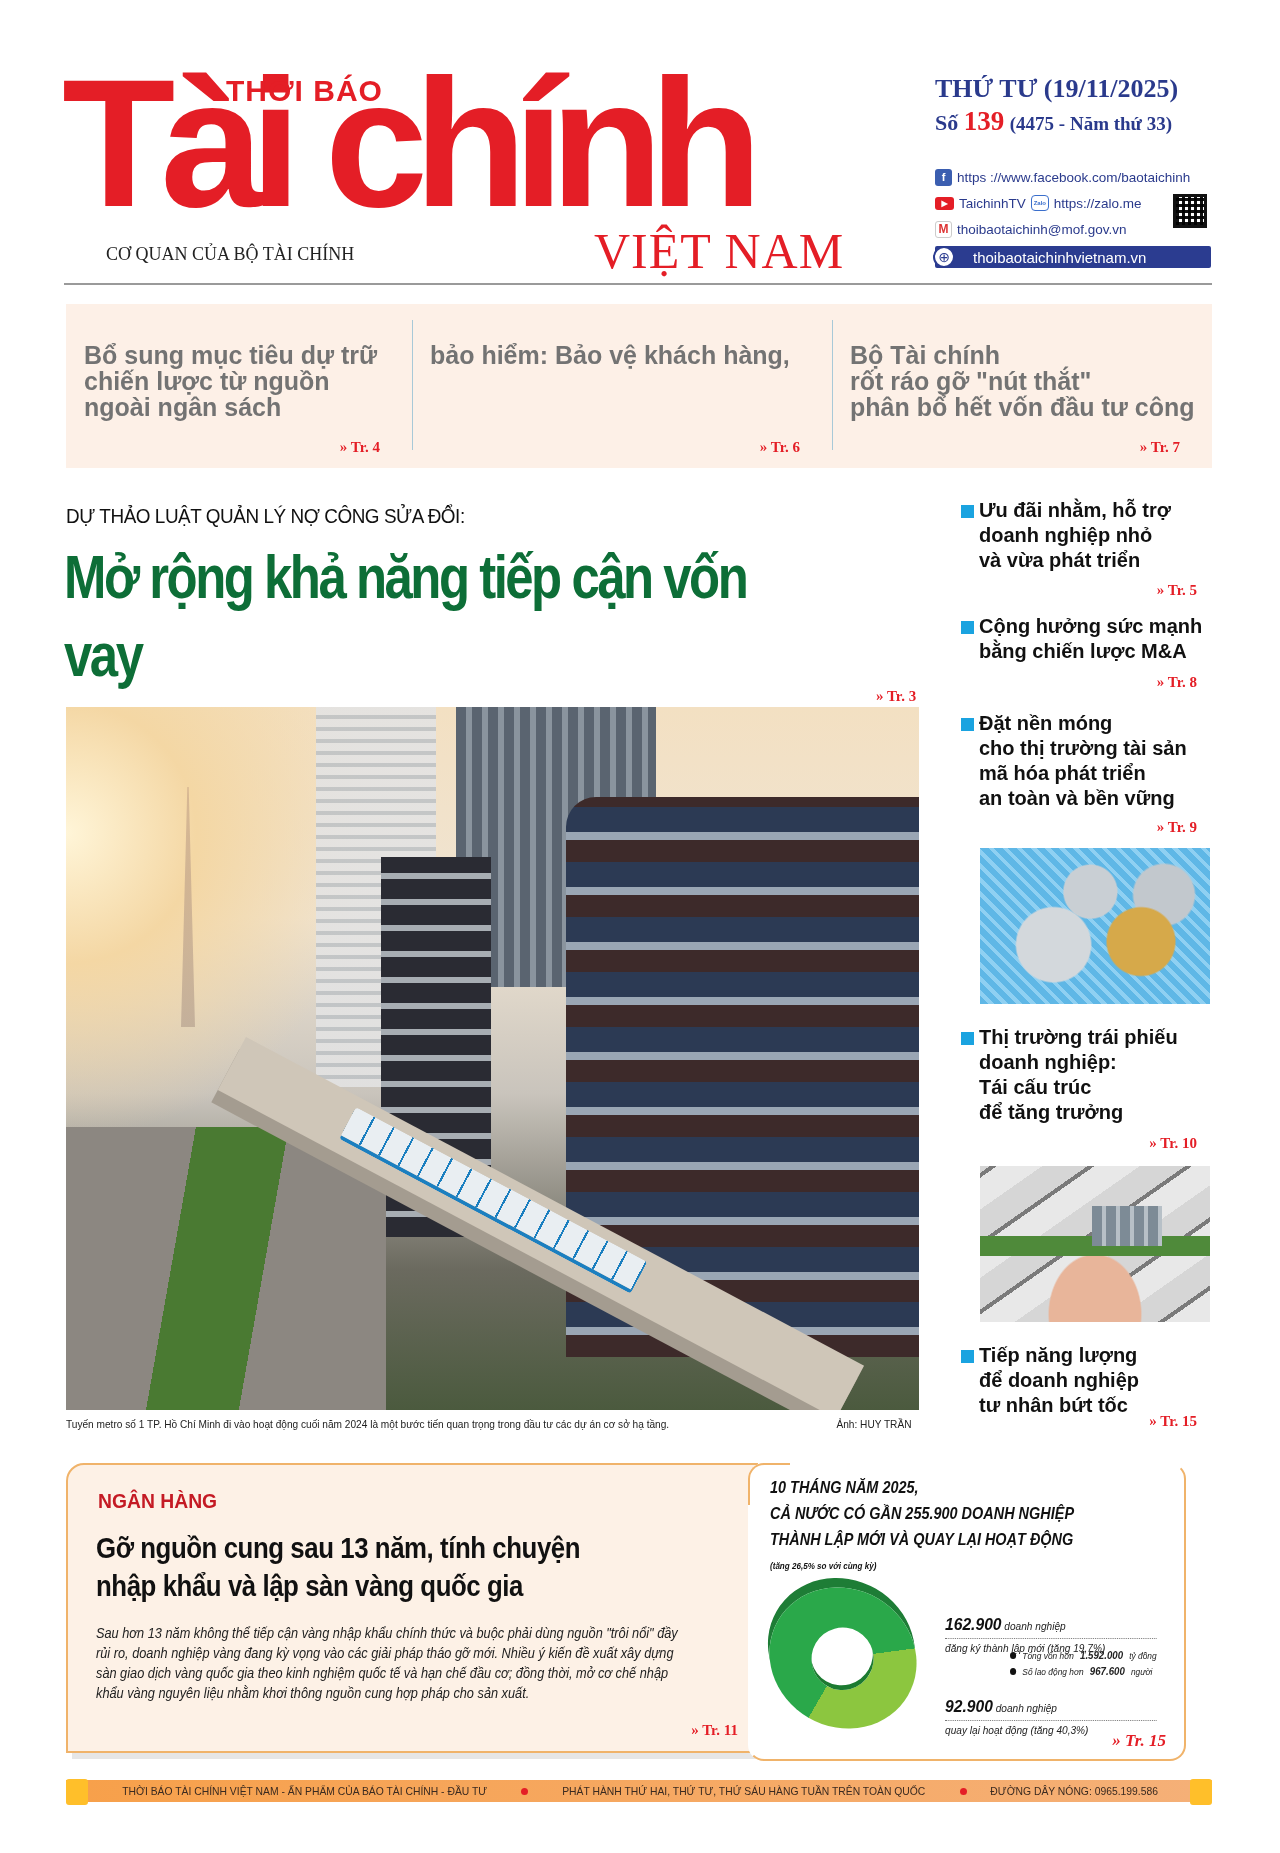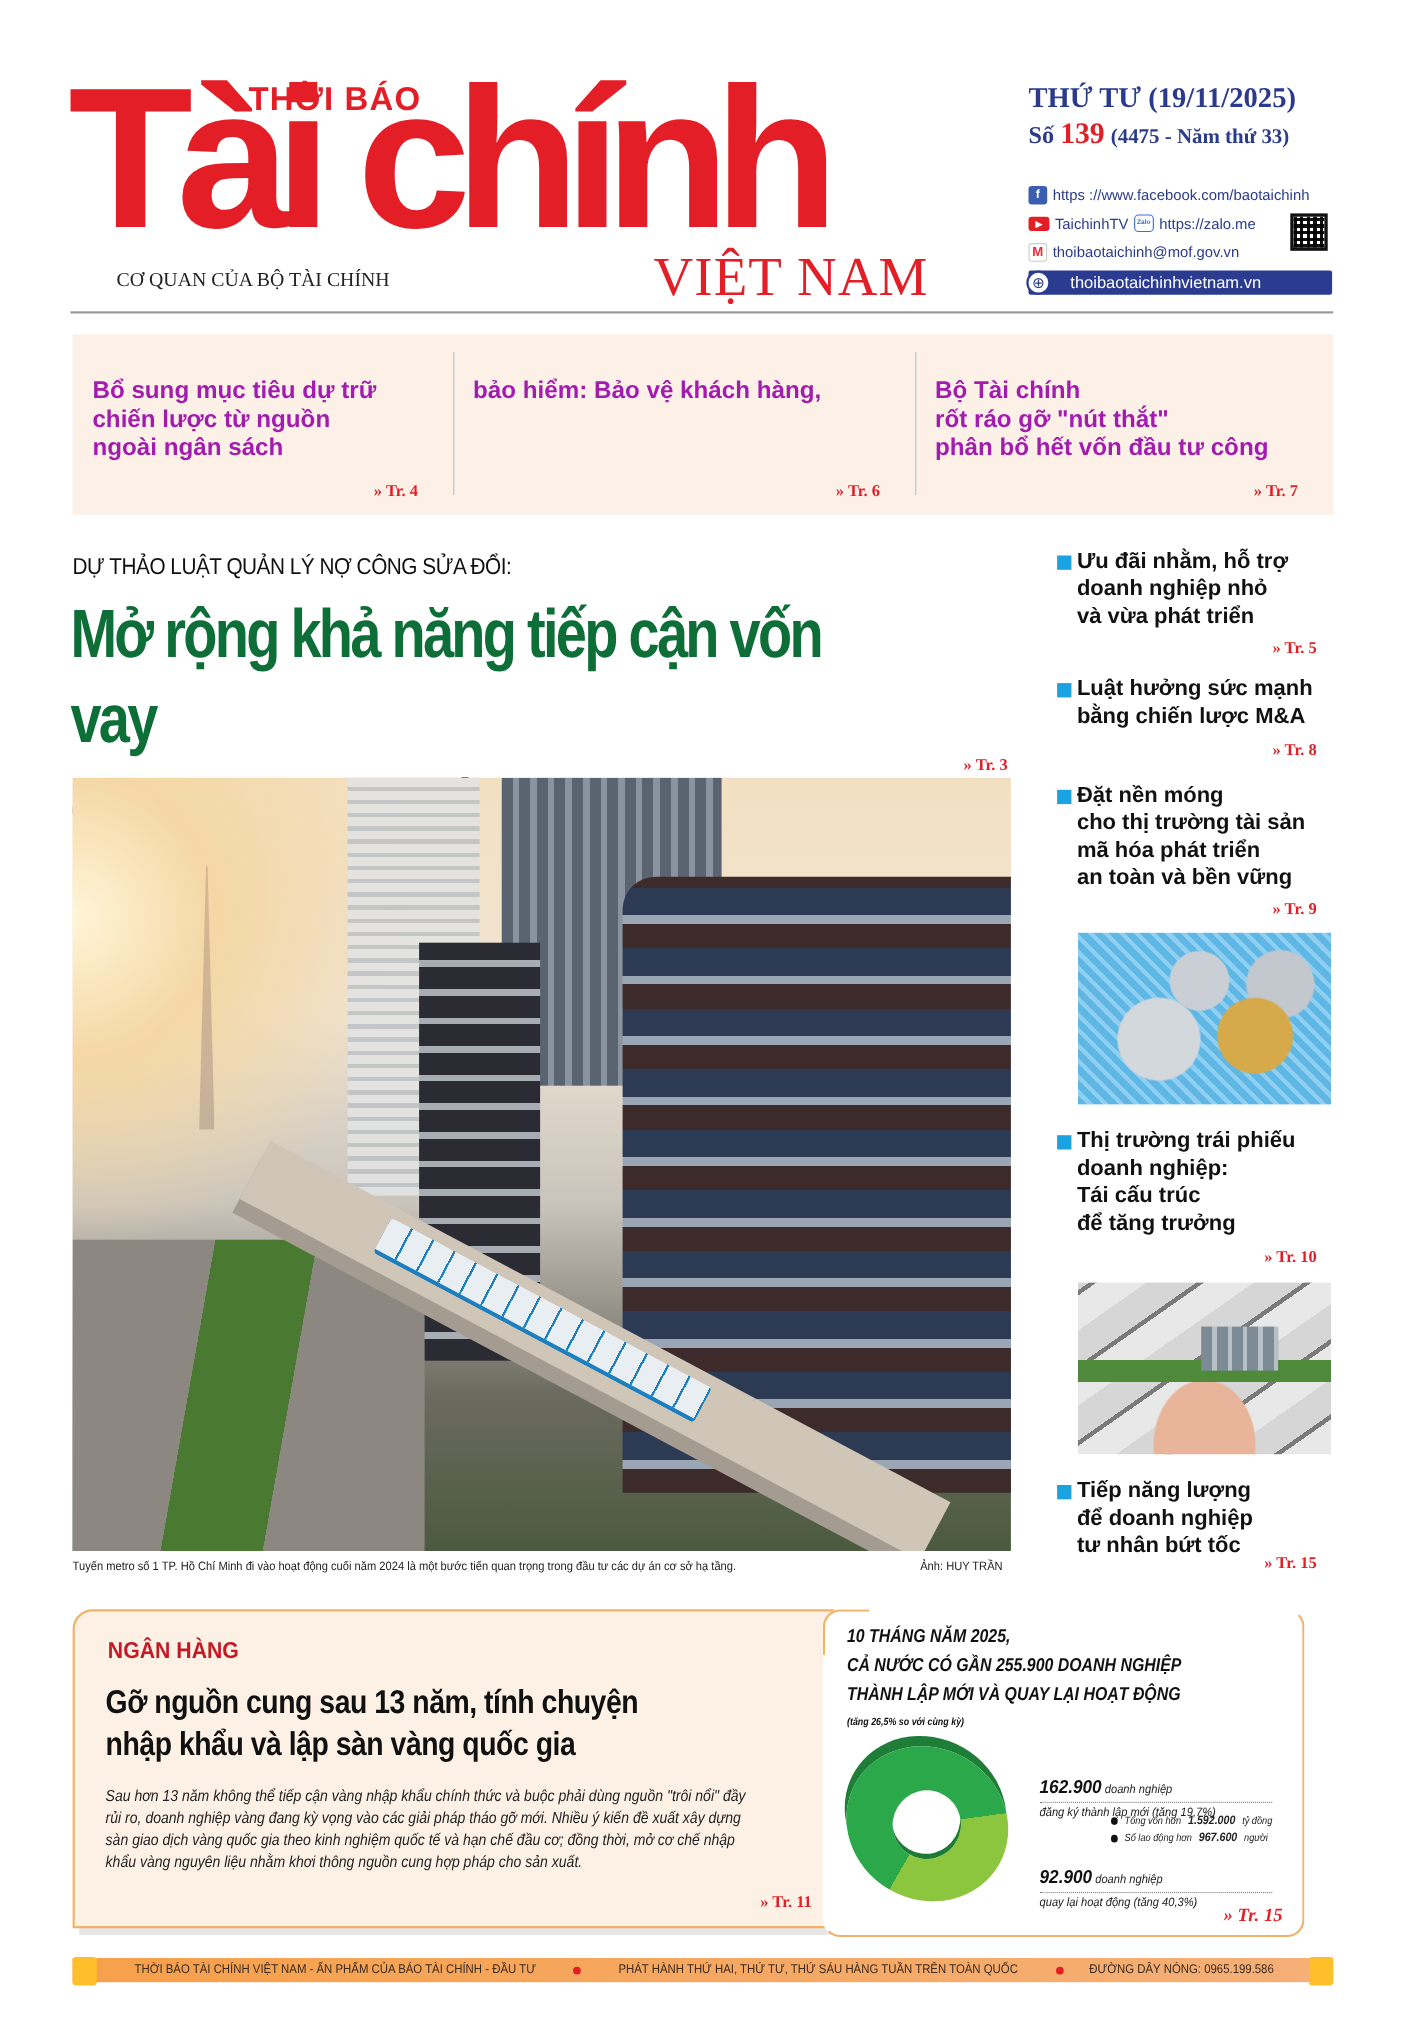--- a/index.html
+++ b/index.html
@@ -30,21 +30,21 @@
   .site-bar { position: absolute; left: 935px; top: 246px; width: 276px; height: 22px; background: #2b3c90; color: #fff; font-size: 15px; display: flex; align-items: center; border-radius: 2px; }
   .globe { width: 22px; height: 22px; border-radius: 50%; background: #fff; border: 2px solid #2b3c90; margin-left: -2px; display: flex; align-items: center; justify-content: center; color: #2b3c90; font-size: 14px; }
   .site-bar span.txt { margin-left: 18px; }
 
   .hr-line { position: absolute; left: 64px; top: 283px; width: 1148px; height: 2px; background: #9a9a9a; }
 
   
   .teasers { position: absolute; left: 66px; top: 304px; width: 1146px; height: 164px; background: #fdf0e7; display: flex; }
   .teaser { position: relative; padding: 38px 0 0 18px; }
   .teaser + .teaser::before { content: ""; position: absolute; left: 0; top: 16px; width: 1px; height: 130px; background: #a8c9d8; }
-  .teaser h3 { font-size: 22px; font-weight: bold; line-height: 26px; color: #a21caf; }
+  .teaser h3 { font-size: 25px; font-weight: bold; line-height: 26px; color: #737373; }
   .tr-ref { font-family: "Liberation Serif", serif; font-weight: bold; color: #e41e26; font-size: 15px; }
   .teaser .tr-ref { position: absolute; right: 32px; bottom: 12px; }
 
   
   .kicker { position: absolute; left: 66px; top: 504px; font-family: "Liberation Sans", sans-serif; font-size: 21px; color: #111; letter-spacing: -0.5px; transform: scaleX(0.9); transform-origin: left; }
   .lead-title { position: absolute; left: 64px; top: 538px; width: 900px; font-family: "Liberation Sans", sans-serif; font-weight: 900; font-size: 62px; line-height: 78px; color: #0d6e37; letter-spacing: -3px; transform: scaleX(0.82); transform-origin: left top; }
   .lead-tr { position: absolute; left: 876px; top: 688px; }
 
   .hero { position: absolute; left: 66px; top: 707px; width: 853px; height: 703px; overflow: hidden;
       background: linear-gradient(180deg, #f3e0c2 0%, #efe4d3 30%, #c9c4bc 55%, #6b6a5f 80%, #4b5a3e 100%); }
@@ -197,21 +197,21 @@
       <span class="bullet"></span>
       <div>Ưu đãi nhằm, hỗ trợ</div>
       <div>doanh nghiệp nhỏ</div>
       <div>và vừa phát triển</div>
     </h4>
   <span class="tr-ref" style="top:84px">» Tr. 5</span>
 </div>
 <div class="side-item" style="left:955px; top:614px;">
   <h4>
       <span class="bullet"></span>
-      <div>Luật hưởng sức mạnh</div>
+      <div>Cộng hưởng sức mạnh</div>
       <div>bằng chiến lược M&amp;A</div>
     </h4>
   <span class="tr-ref" style="top:60px">» Tr. 8</span>
 </div>
 <div class="side-item" style="left:955px; top:711px;">
   <h4>
       <span class="bullet"></span>
       <div>Đặt nền móng</div>
       <div>cho thị trường tài sản</div>
       <div>mã hóa phát triển</div>

